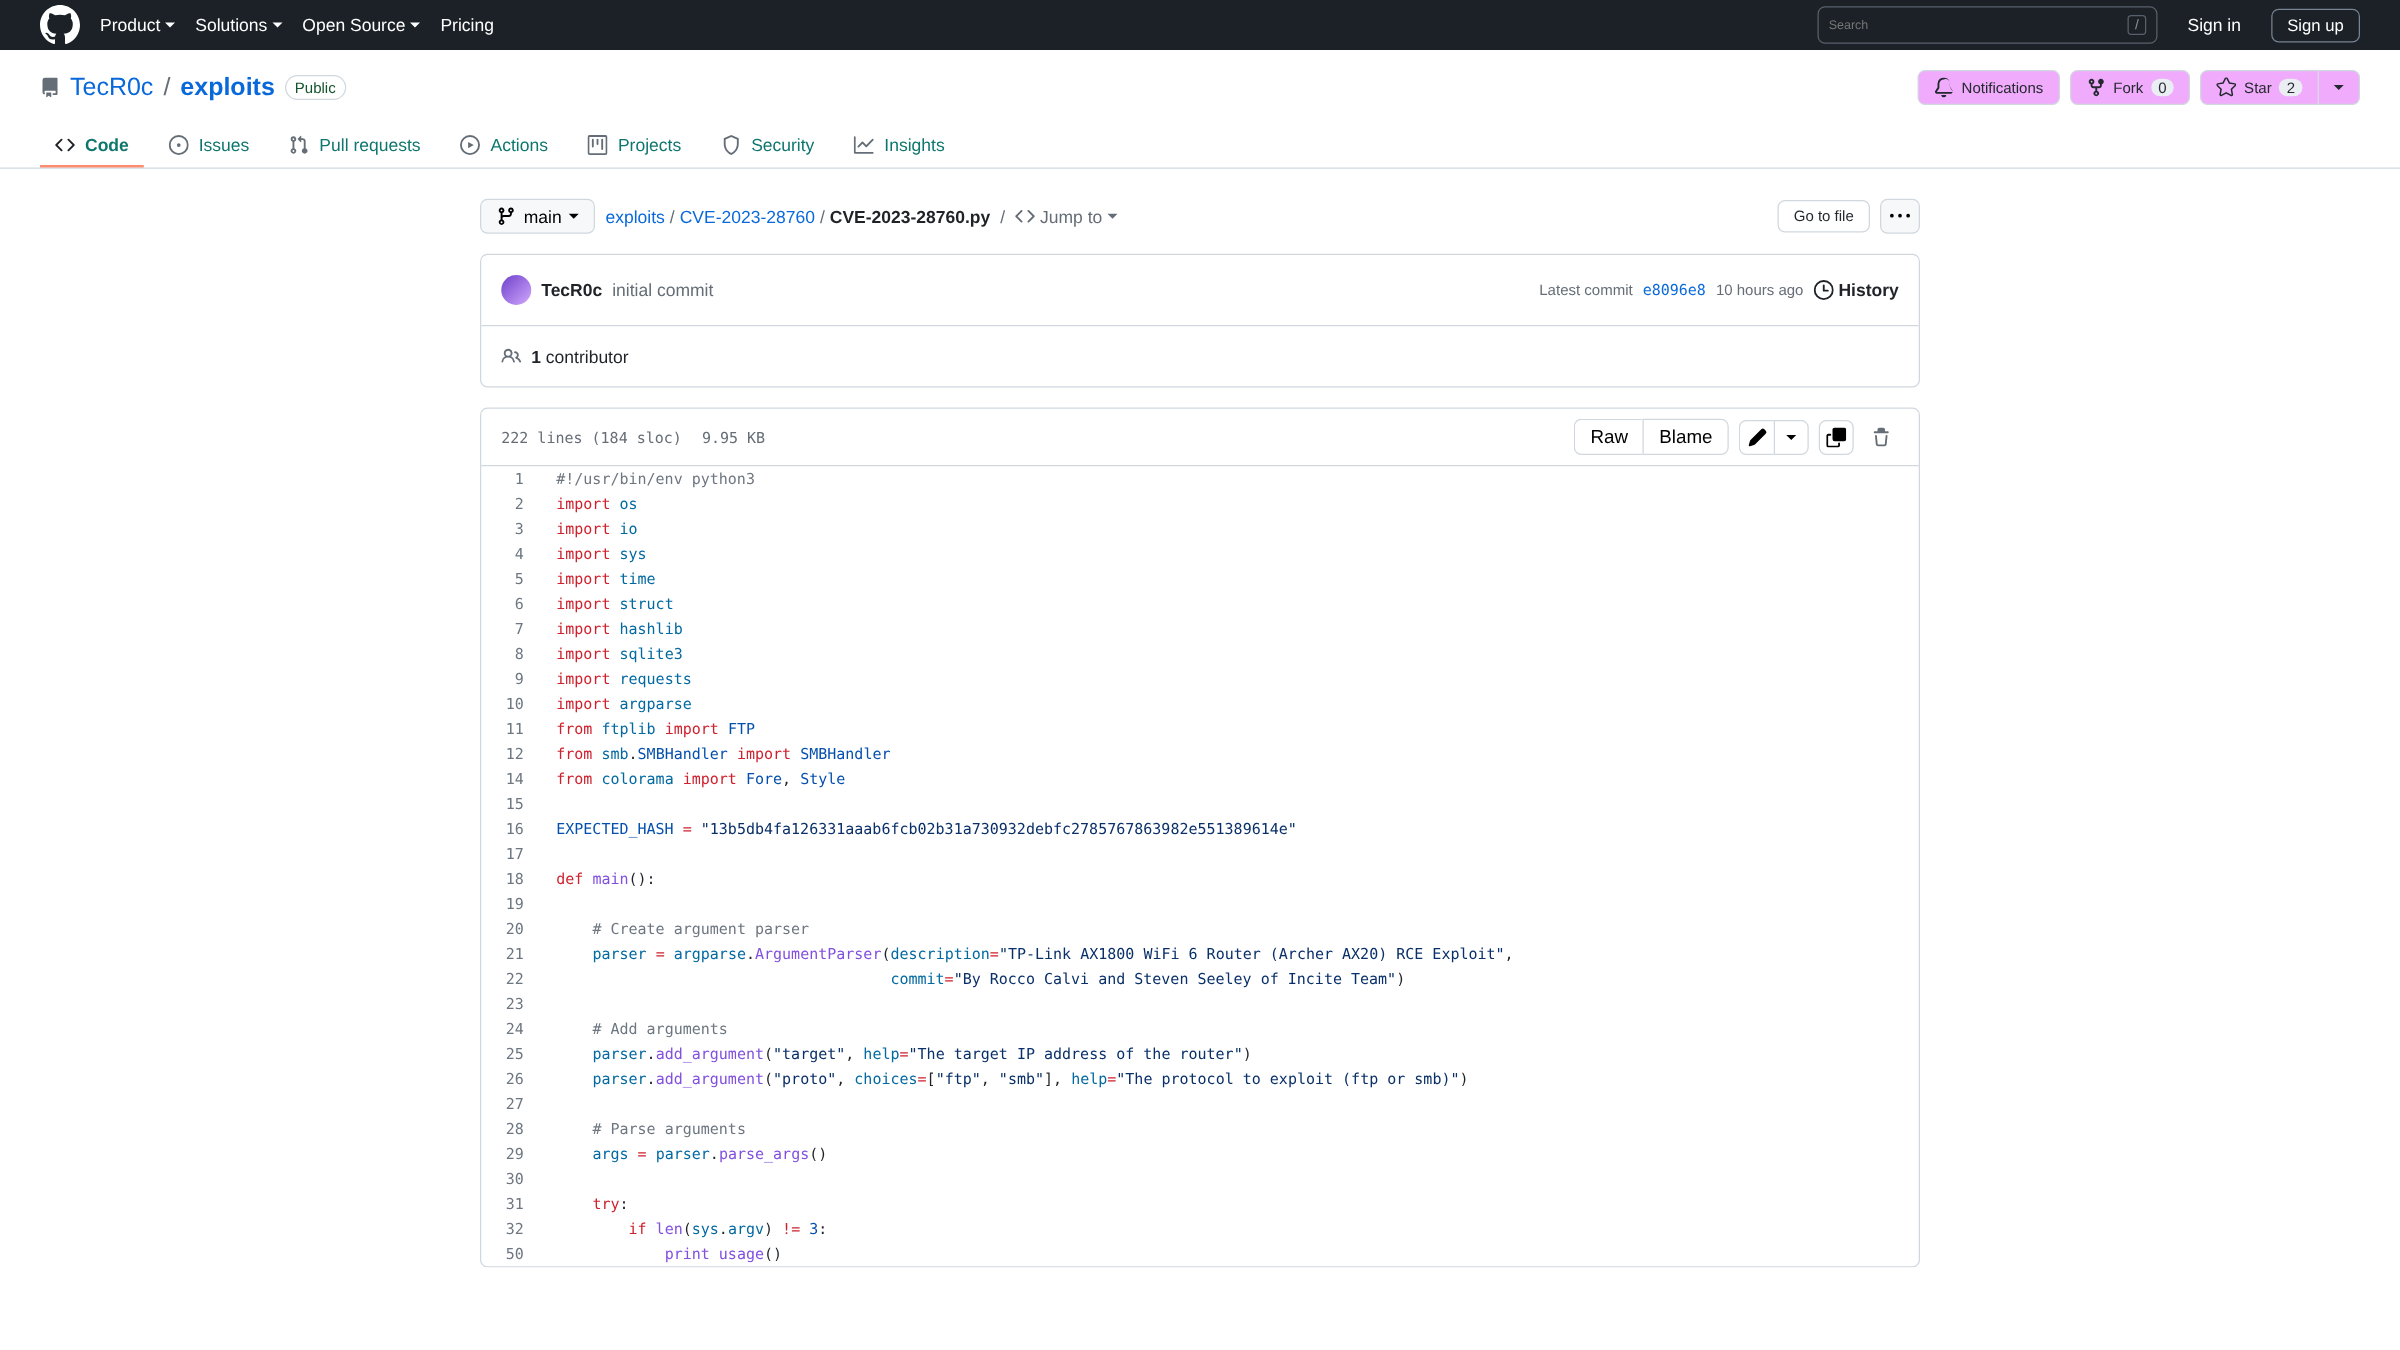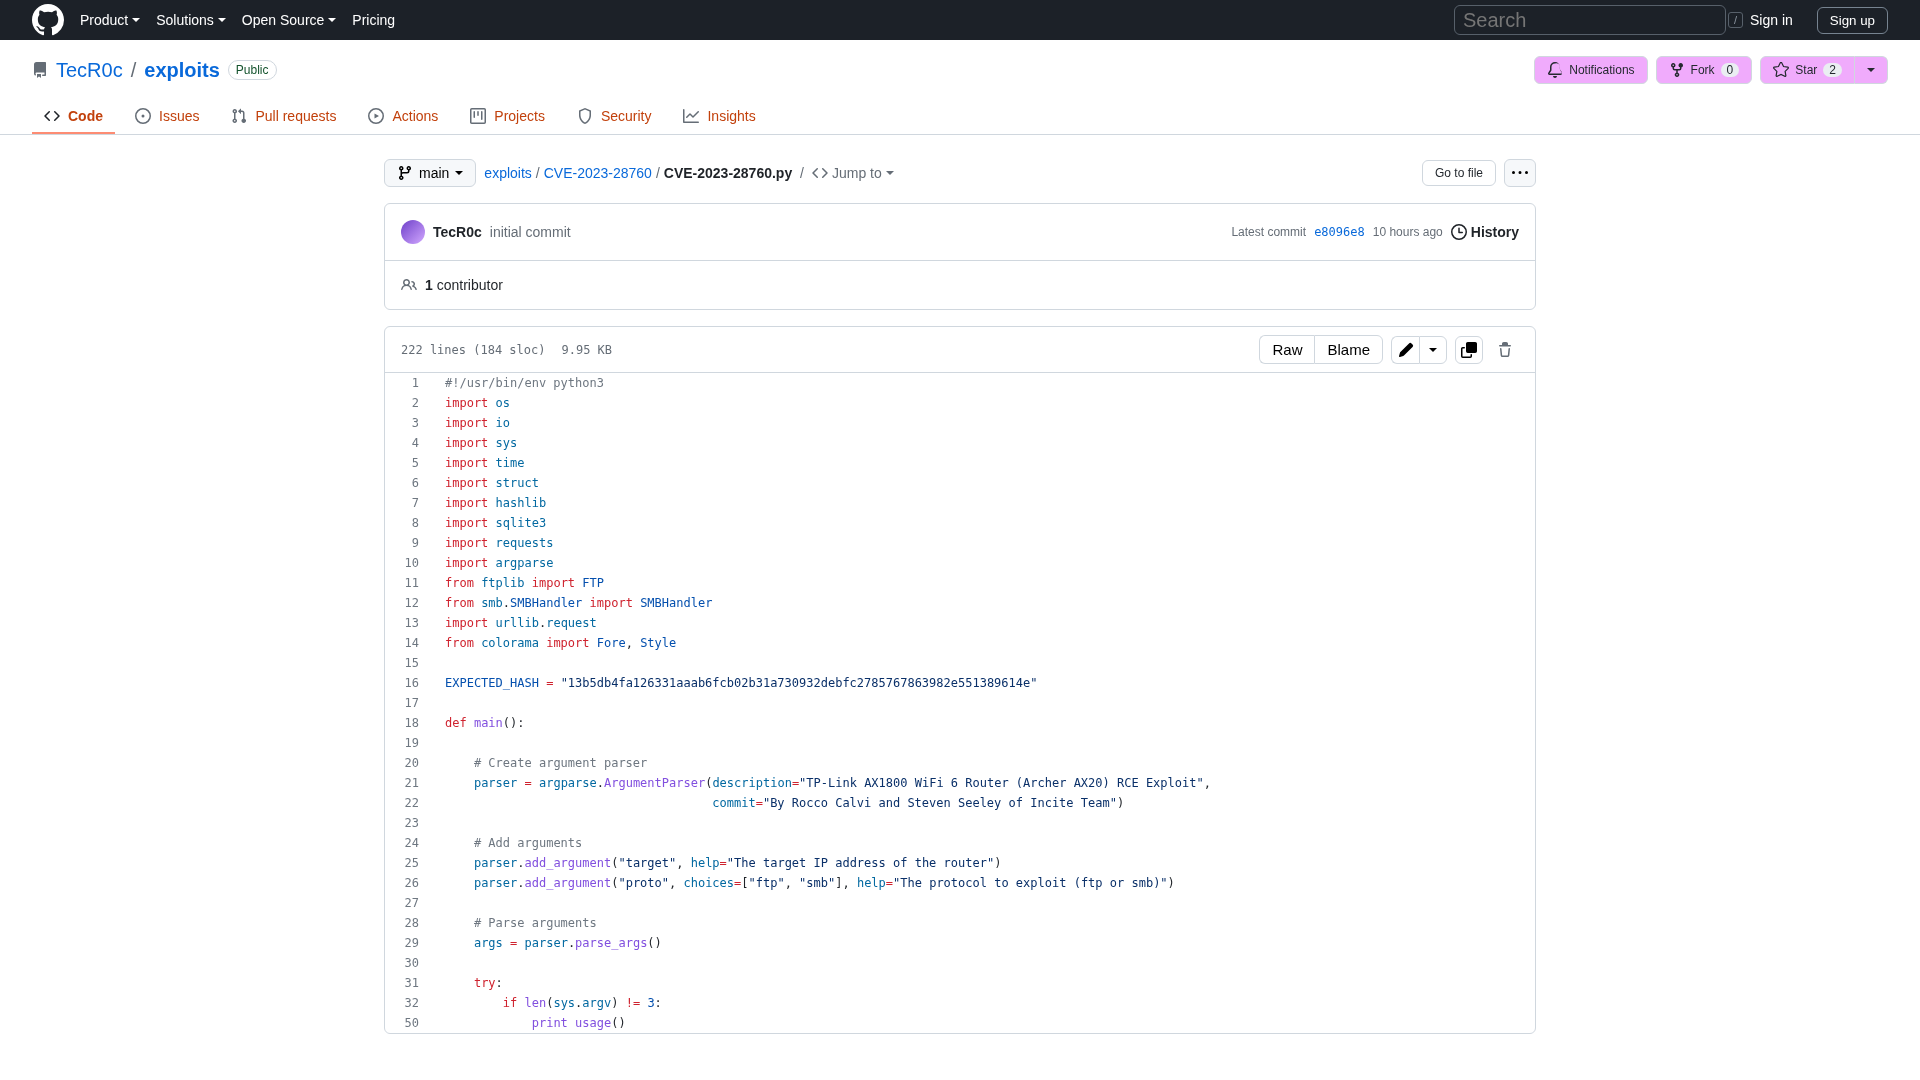--- a/index.html
+++ b/index.html
@@ -4,21 +4,21 @@
 <style>
 *{box-sizing:border-box;margin:0;padding:0}
 body{font-family:-apple-system,BlinkMacSystemFont,"Segoe UI",Helvetica,Arial,sans-serif;font-size:14px;color:#1f2328;background:#fff}
 a{text-decoration:none;color:#0969da}
 
 .main-header{background:#1c2128;height:40px;display:flex;align-items:center;padding:0 32px;gap:16px}
 .main-header .logo svg{fill:#fff}
 .main-header .nav{display:flex;gap:16px;align-items:center;flex:1}
 .main-header .nav button{background:none;border:none;color:#fff;font-size:14px;display:flex;align-items:center;gap:4px;cursor:pointer;padding:6px 0}
 .main-header .search{width:272px;height:30px;background:#1c2128;border:1px solid #57606a;border-radius:6px;display:flex;align-items:center;padding:0 8px}
-.main-header .search input{flex:1;background:none;border:none;color:#14b8a6;font-size:20px;outline:none}
+.main-header .search input{flex:1;background:none;border:none;color:#14b8a6;font-size:10px;outline:none}
 .main-header .search .slash{border:1px solid #57606a;border-radius:3px;color:#8b949e;font-size:11px;padding:1px 5px}
 .main-header .signin{color:#fff;padding:6px 8px}
 .main-header .signup{color:#fff;border:1px solid #768390;border-radius:6px;padding:5px 12px;background:none;cursor:pointer}
 .chev-down{display:inline-block;width:0;height:0;border-left:4px solid transparent;border-right:4px solid transparent;border-top:4px solid currentColor}
 
 .repo-head{padding:16px 32px 0}
 .repo-title-row{display:flex;align-items:center;gap:8px}
 .repo-title-row .repo-icon{color:#656d76}
 .repo-title-row .owner,.repo-title-row .name{font-size:20px;color:#0969da}
 .repo-title-row .name{font-weight:600}
@@ -26,21 +26,21 @@
 .vis-badge{border:1px solid #d0d7de;border-radius:2em;padding:0 7px;font-size:12px;color:#14532d;line-height:18px}
 .repo-actions{margin-left:auto;display:flex;gap:8px}
 .btn{border:1px solid #d0d7de;background:#f0abfc;border-radius:6px;padding:5px 12px;font-size:12px;color:#24292f;display:inline-flex;align-items:center;gap:6px;cursor:pointer}
 .btn-group{display:inline-flex}
 .btn-group .btn{border-radius:0}
 .btn-group .btn:first-child{border-radius:6px 0 0 6px}
 .btn-group .btn:last-child{border-radius:0 6px 6px 0;border-left:none}
 .count-pill{background:#eaeef2;border-radius:2em;padding:0 6px;font-size:12px;color:#24292f;min-width:18px;text-align:center}
 
 .repo-nav{display:flex;gap:8px;padding:0 32px;border-bottom:1px solid #d0d7de;margin-top:16px}
-.repo-nav a{display:flex;align-items:center;gap:8px;padding:8px 12px;color:#c2410c;font-size:14px;border-bottom:2px solid transparent}
+.repo-nav a{display:flex;align-items:center;gap:8px;padding:8px 12px;color:#0f766e;font-size:14px;border-bottom:2px solid transparent}
 .repo-nav a.selected{border-bottom-color:#fd8c73;font-weight:600}
 .repo-nav a svg{color:#656d76}
 .repo-nav a.selected svg{color:#1f2328}
 
 .container{max-width:1216px;margin:0 auto;padding:24px 32px 0}
 
 .file-nav{display:flex;align-items:center;gap:8px;margin-bottom:16px}
 .branch-btn{border:1px solid #d0d7de;background:#f6f8fa;border-radius:6px;padding:5px 12px;font-size:14px;display:inline-flex;align-items:center;gap:6px;cursor:pointer;font-weight:500}
 .breadcrumb{font-size:14px;display:flex;align-items:center;gap:4px}
 .breadcrumb .sep{color:#656d76}
@@ -343,24 +343,20 @@
         </div>
         <div class="code-row">
           <div class="line-num">11</div>
           <div class="line-content"><span class="pl-k">from</span> <span class="pl-s1">ftplib</span> <span class="pl-k">import</span> <span class="pl-c1">FTP</span></div>
         </div>
         <div class="code-row">
           <div class="line-num">12</div>
           <div class="line-content"><span class="pl-k">from</span> <span class="pl-s1">smb</span>.<span class="pl-c1">SMBHandler</span> <span class="pl-k">import</span> <span class="pl-c1">SMBHandler</span></div>
         </div>
         <div class="code-row">
-          <div class="line-num">13</div>
-          <div class="line-content"><span class="pl-k">import</span> <span class="pl-s1">urllib</span>.<span class="pl-s1">request</span></div>
-        </div>
-        <div class="code-row">
           <div class="line-num">14</div>
           <div class="line-content"><span class="pl-k">from</span> <span class="pl-s1">colorama</span> <span class="pl-k">import</span> <span class="pl-c1">Fore</span>, <span class="pl-c1">Style</span></div>
         </div>
         <div class="code-row">
           <div class="line-num">15</div>
           <div class="line-content"></div>
         </div>
         <div class="code-row">
           <div class="line-num">16</div>
           <div class="line-content"><span class="pl-c1">EXPECTED_HASH</span> <span class="pl-k">=</span> <span class="pl-s">"13b5db4fa126331aaab6fcb02b31a730932debfc2785767863982e551389614e"</span></div>

